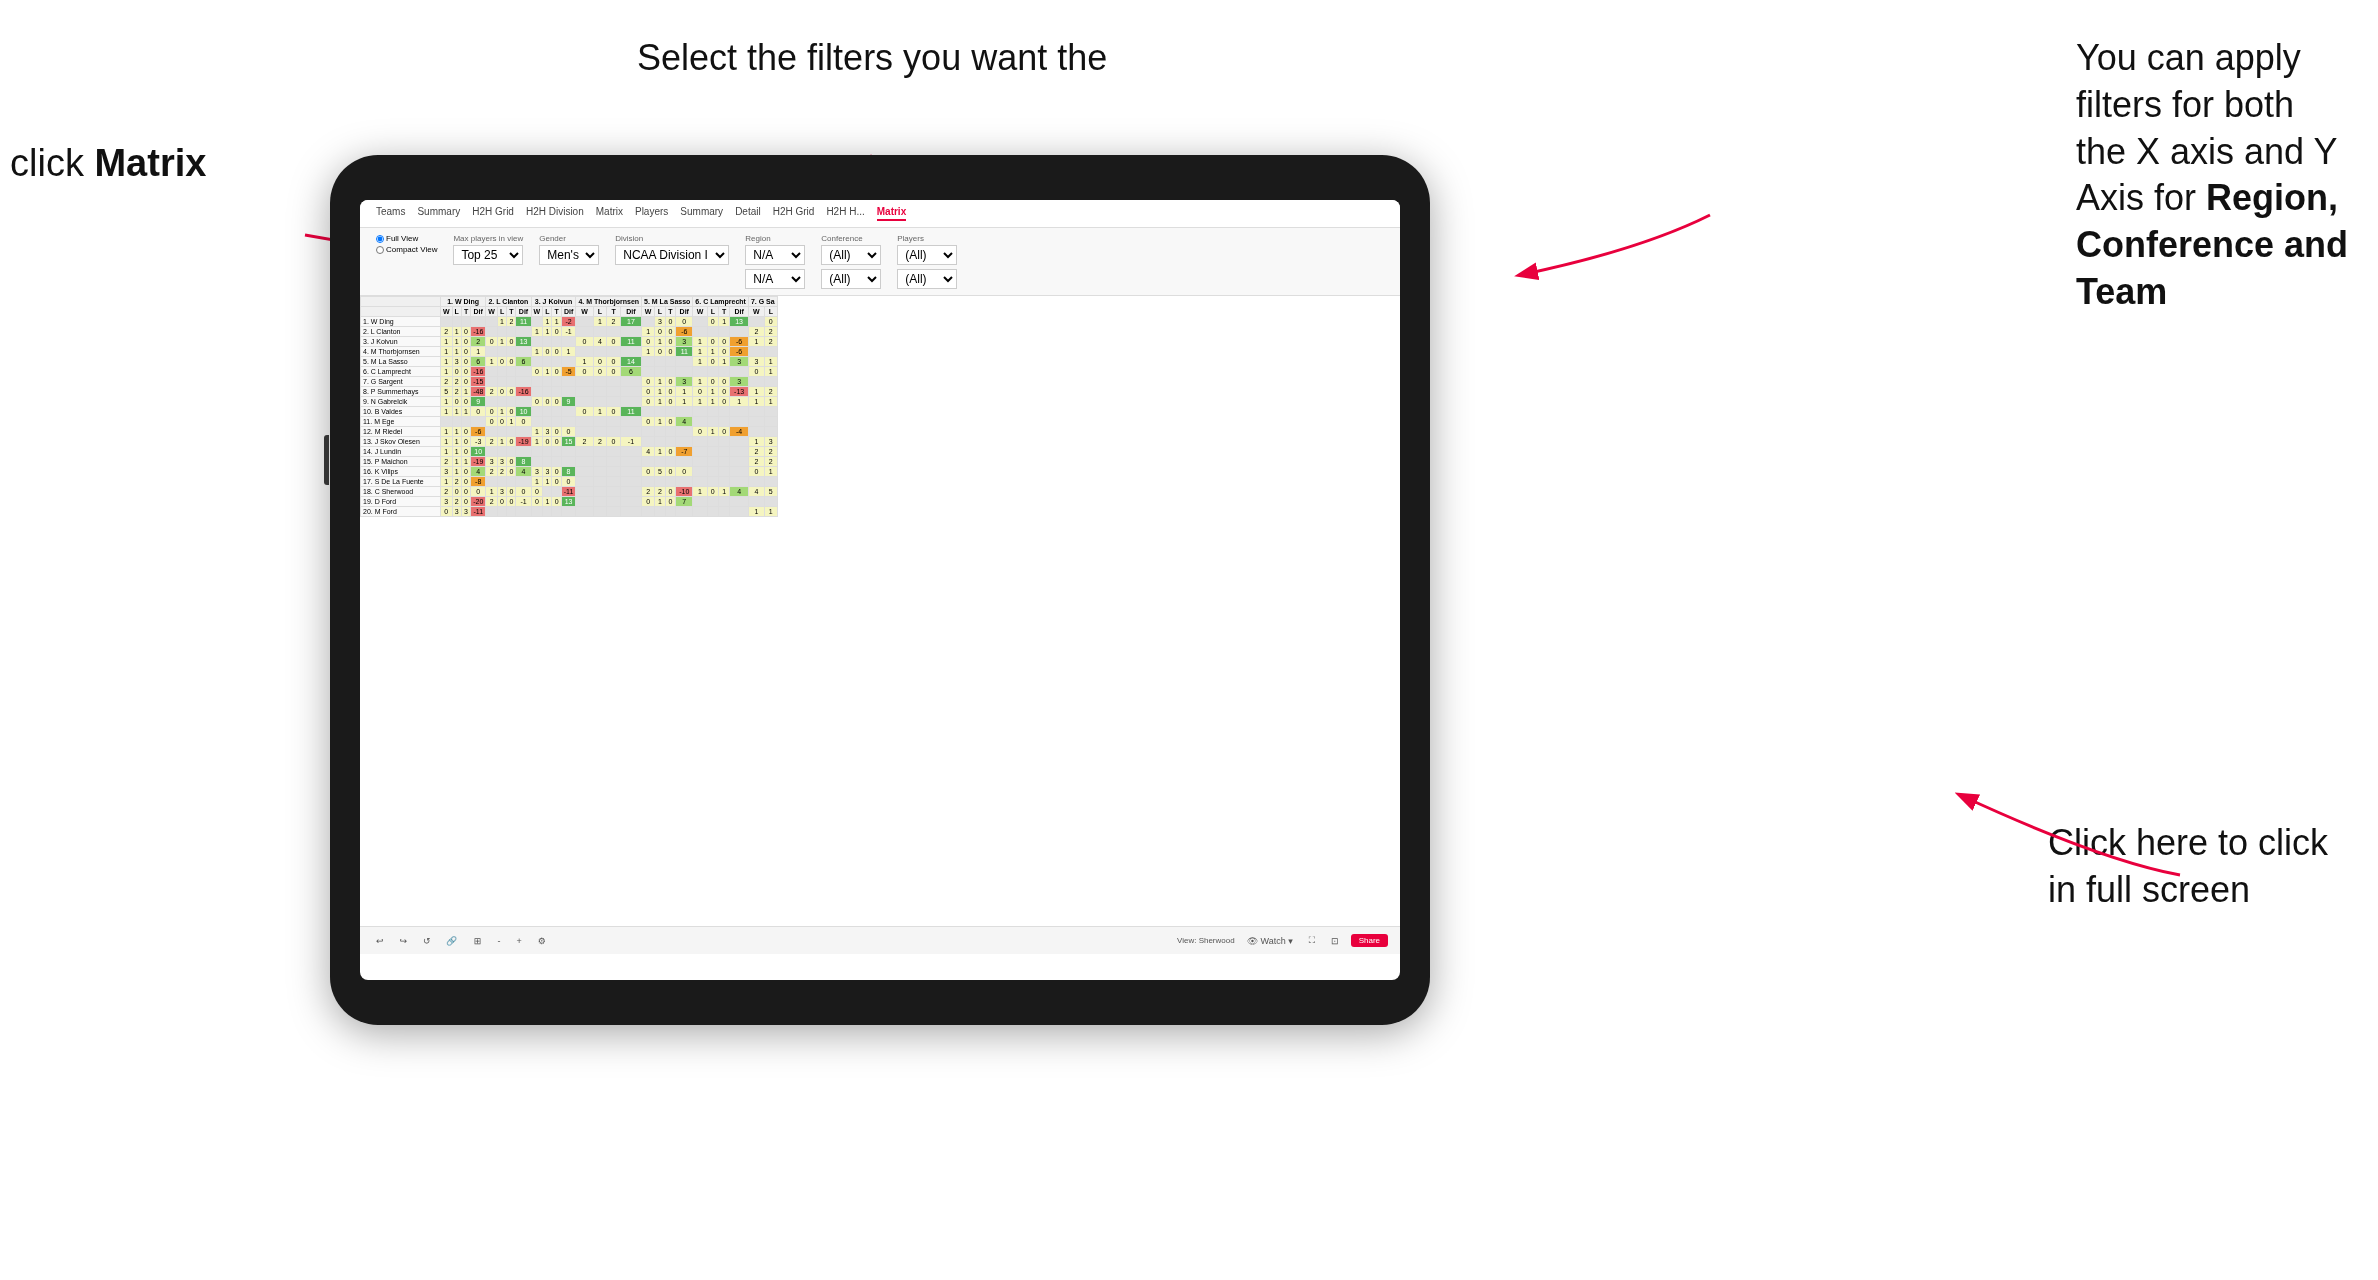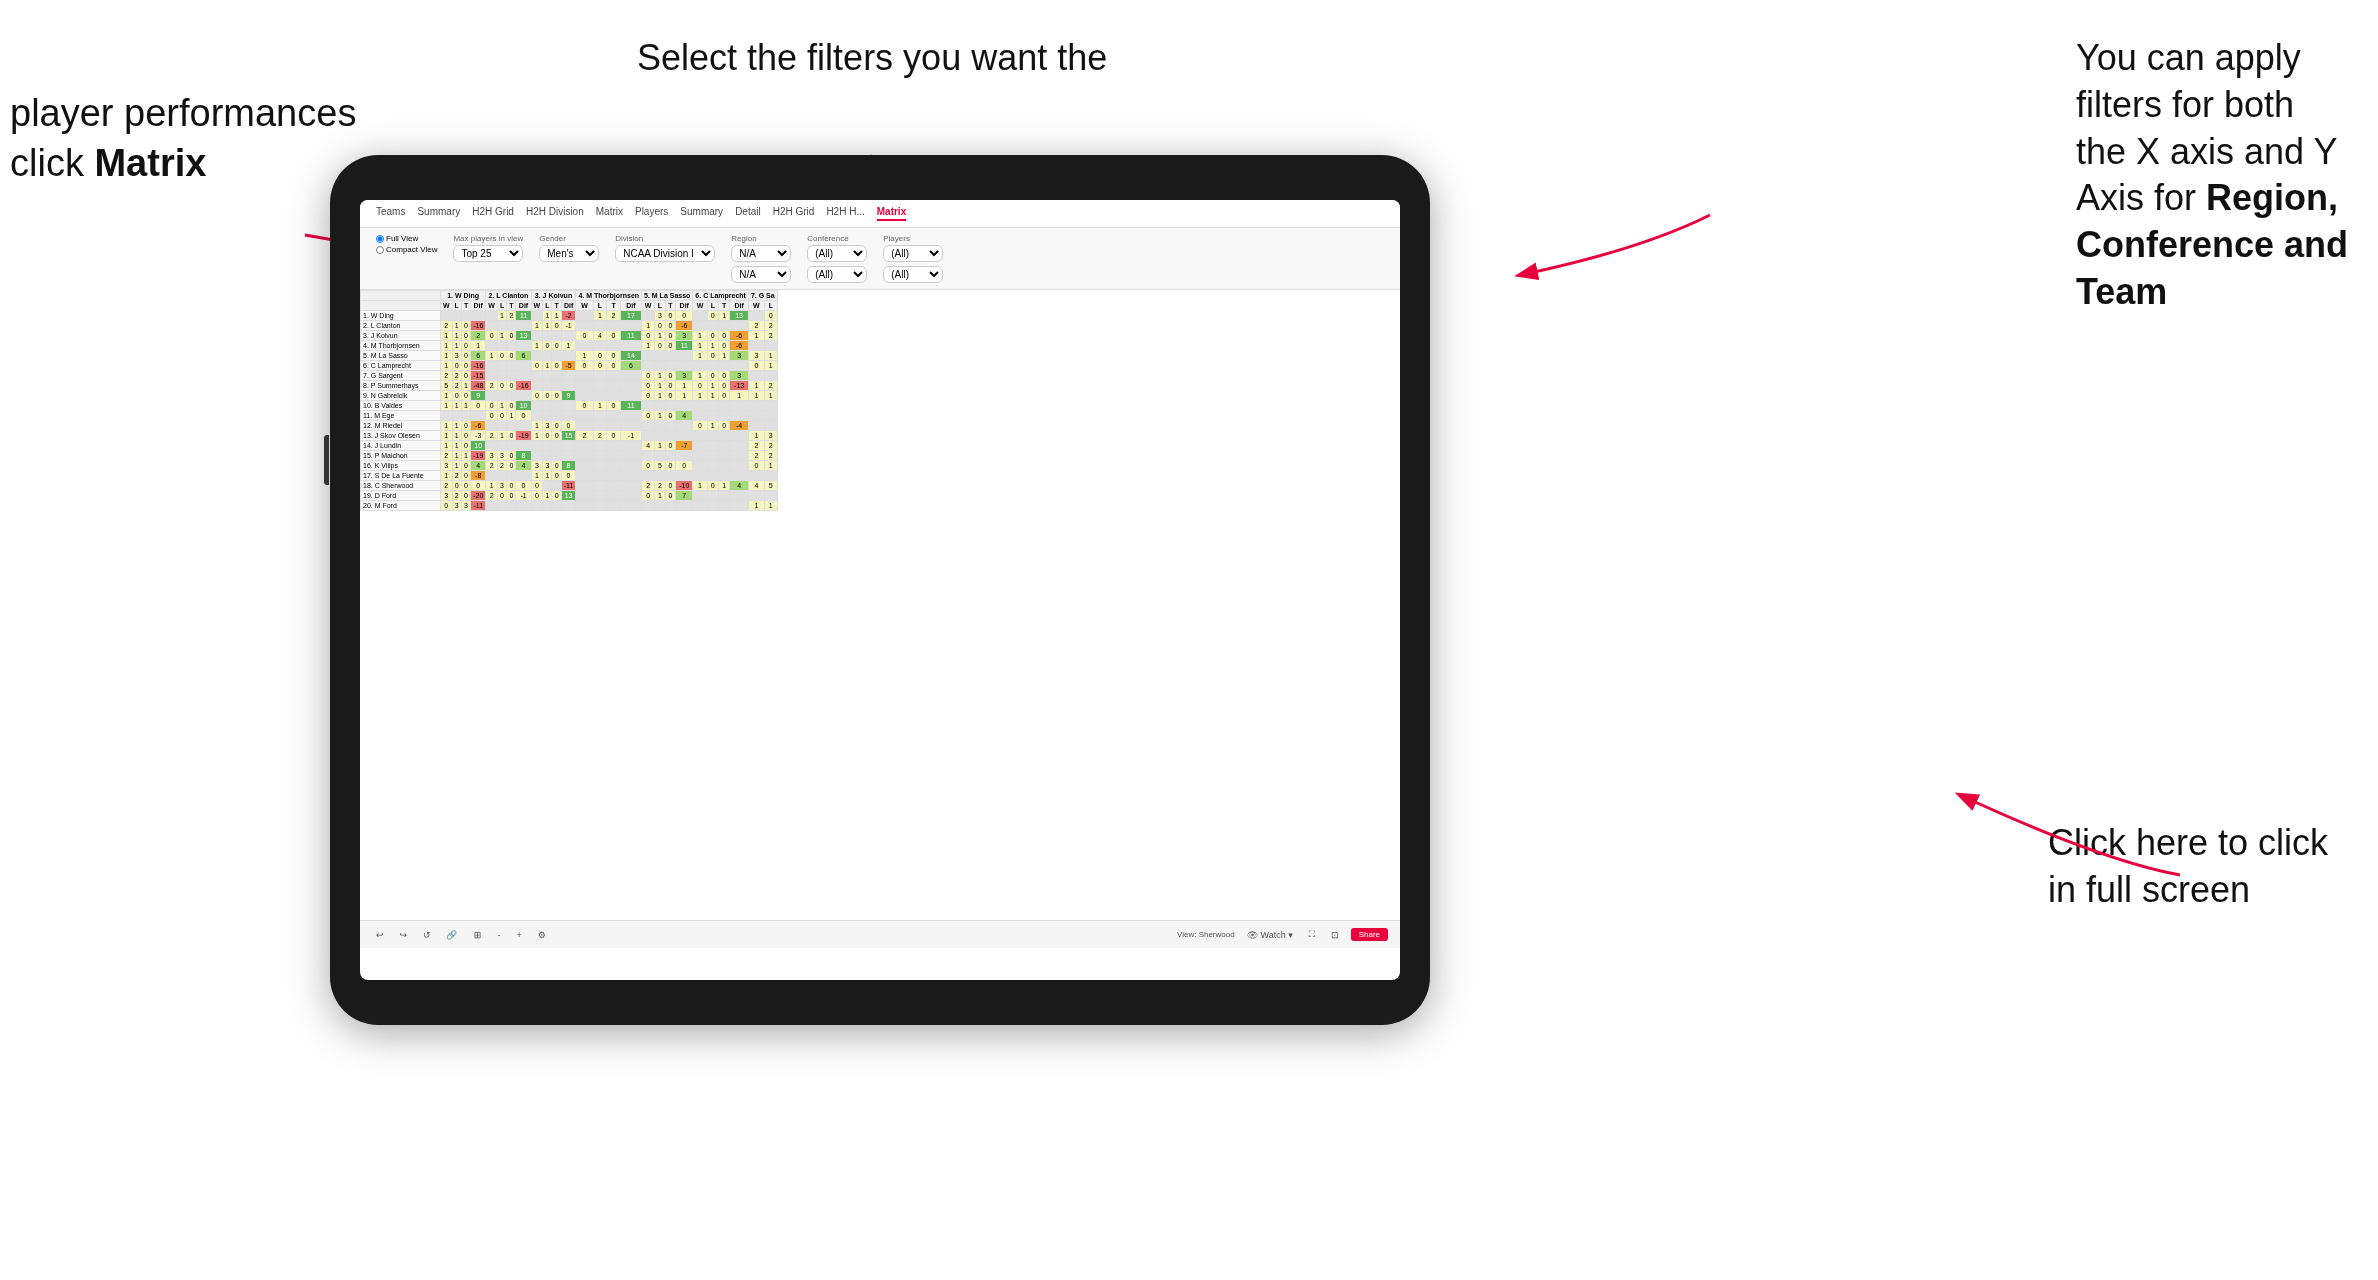--- a/index.html
+++ b/index.html
@@ -115,23 +115,23 @@
       gap: 16px;
       border-bottom: 1px solid #ddd;
       font-size: 8.5px;
     }
     .filter-group { display: flex; flex-direction: column; gap: 2px; }
     .filter-label { font-size: 8px; color: #666; }
     .radio-item { display: flex; align-items: center; gap: 2px; }
     .select-box {
       border: 1px solid #ccc;
       background: #fff;
-      font-size: 10px;
+      font-size: 12px;
       padding: 1px 3px;
-      border-radius: 6px;
+      border-radius: 0;
       min-width: 60px;
     }
 
     
     .matrix-area {
       overflow: auto;
       flex: 1;
       font-size: 7.5px;
     }
     .matrix-table {
@@ -198,21 +198,21 @@
       position: absolute;
       pointer-events: none;
       overflow: visible;
     }
   </style>
 </head>
 <body>
 
 <div class="annotation" style="left: 10px; top: 40px; font-size: 38px;">
   <br>
-  <span>player performances</span><br>
+  <br>
   <span>click </span><strong>Matrix</strong>
 </div>
 
 <div class="annotation" style="left: 620px; top: 35px; font-size: 36px; margin-left: 17px;">
   <span>Select the filters you want the</span><br>
 </div>
 
 <div class="annotation" style="right: 30px; top: 35px; font-size: 36px; text-align: left; max-width: 420px;">
   <span>You  can apply</span><br>
   <span>filters for both</span><br>

